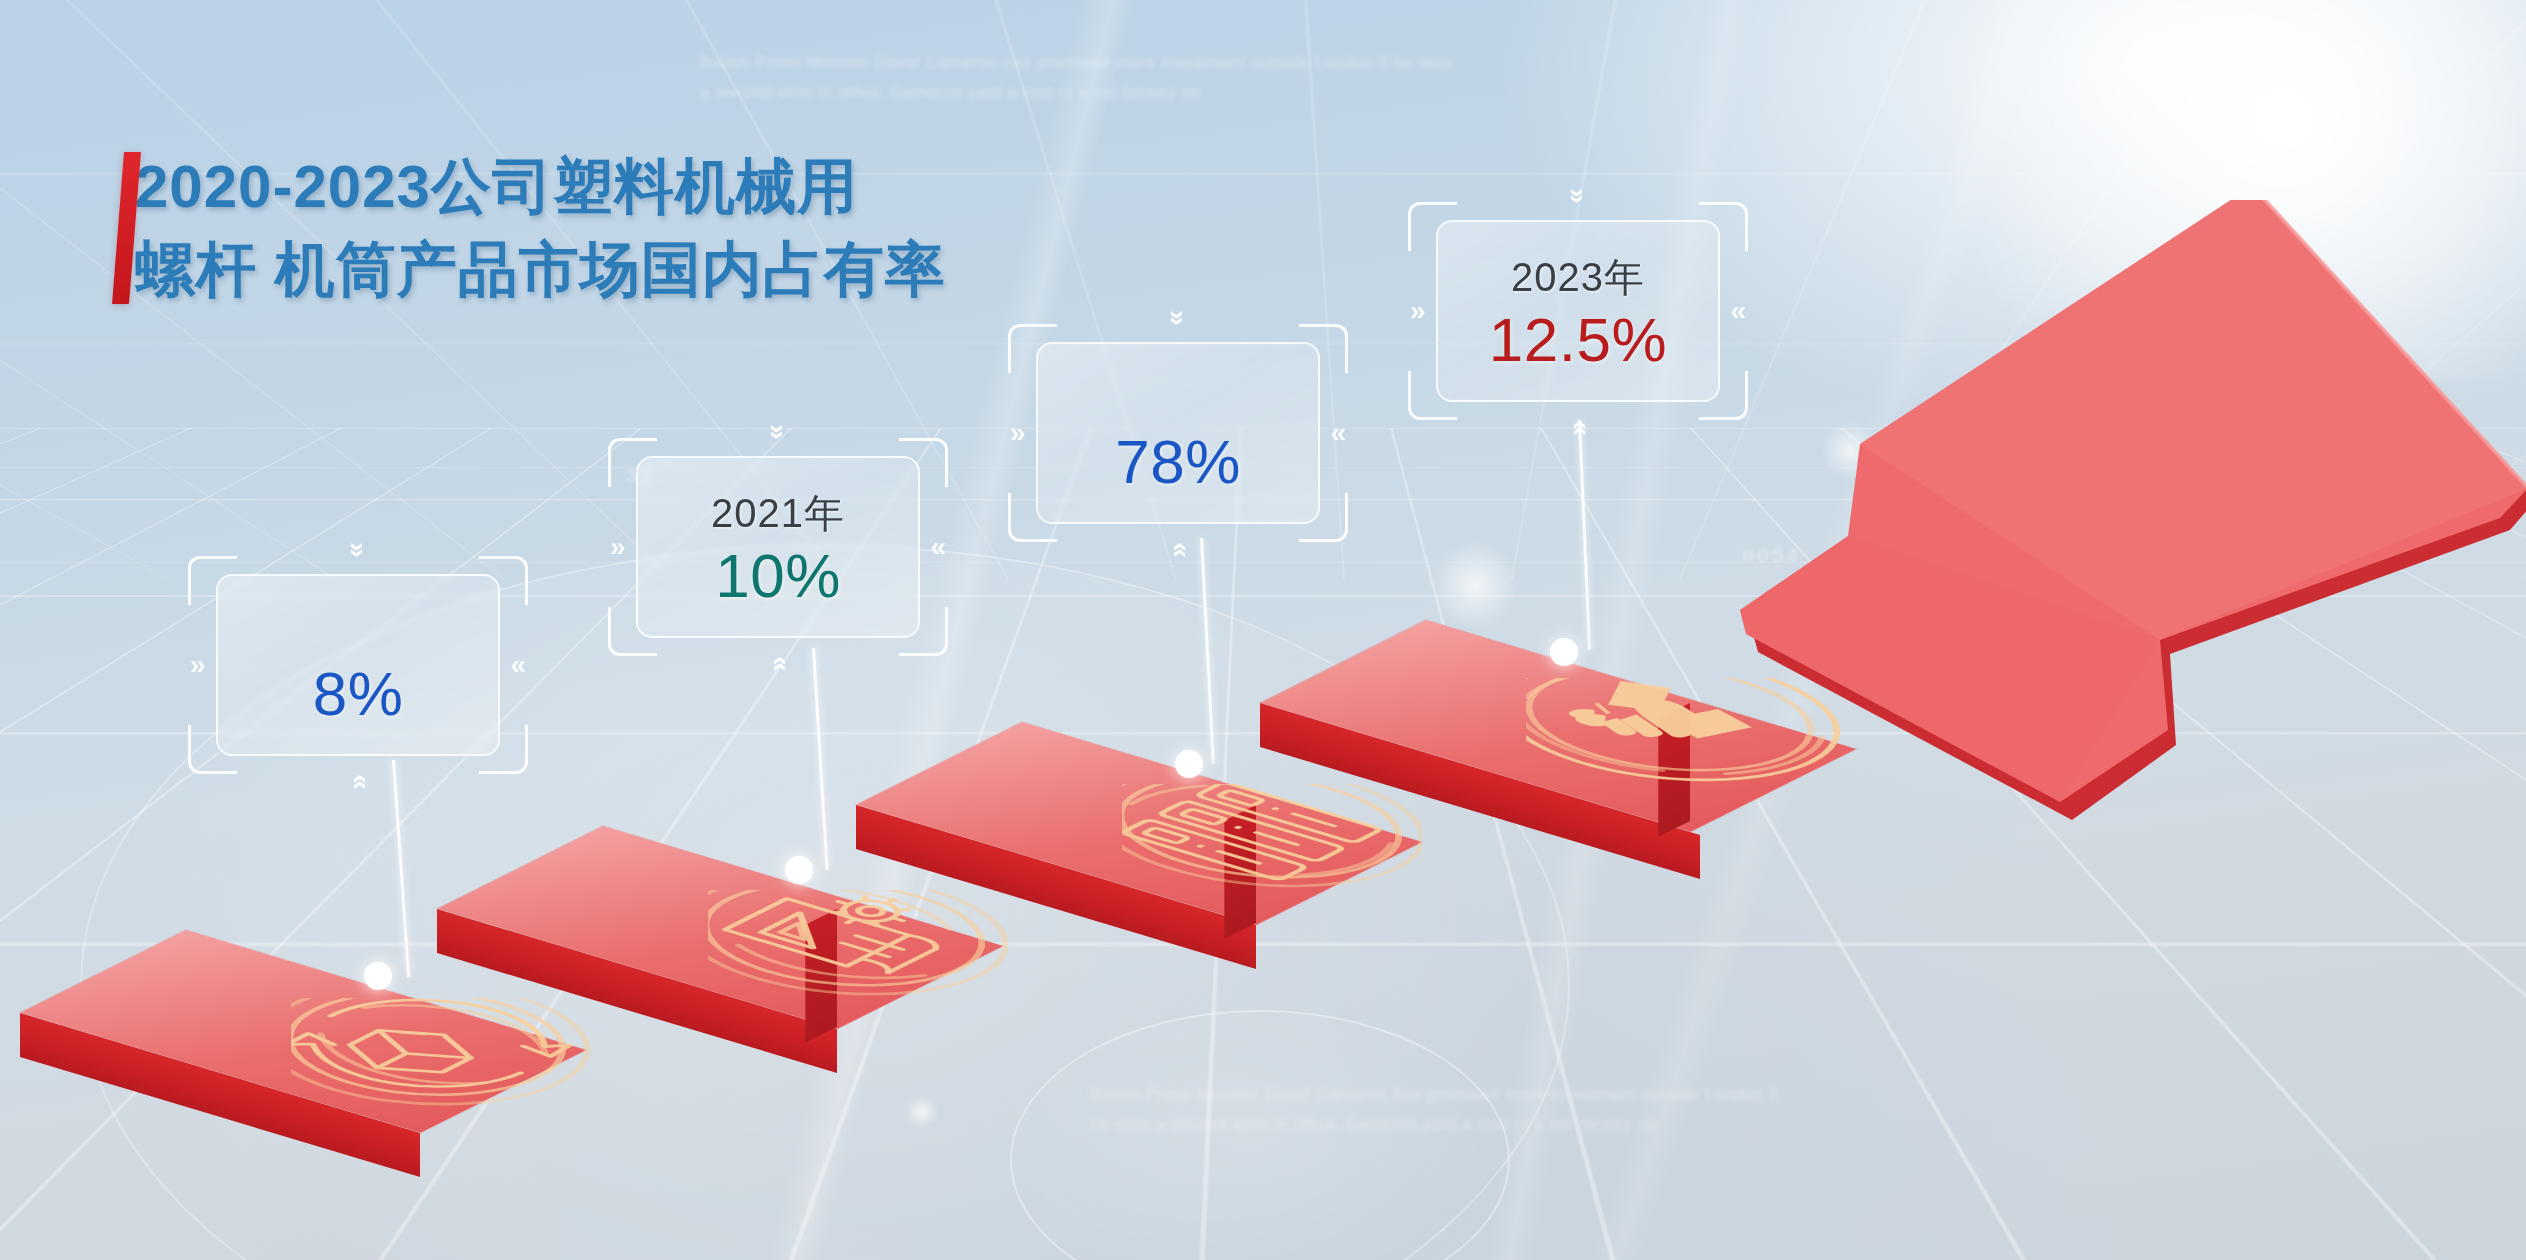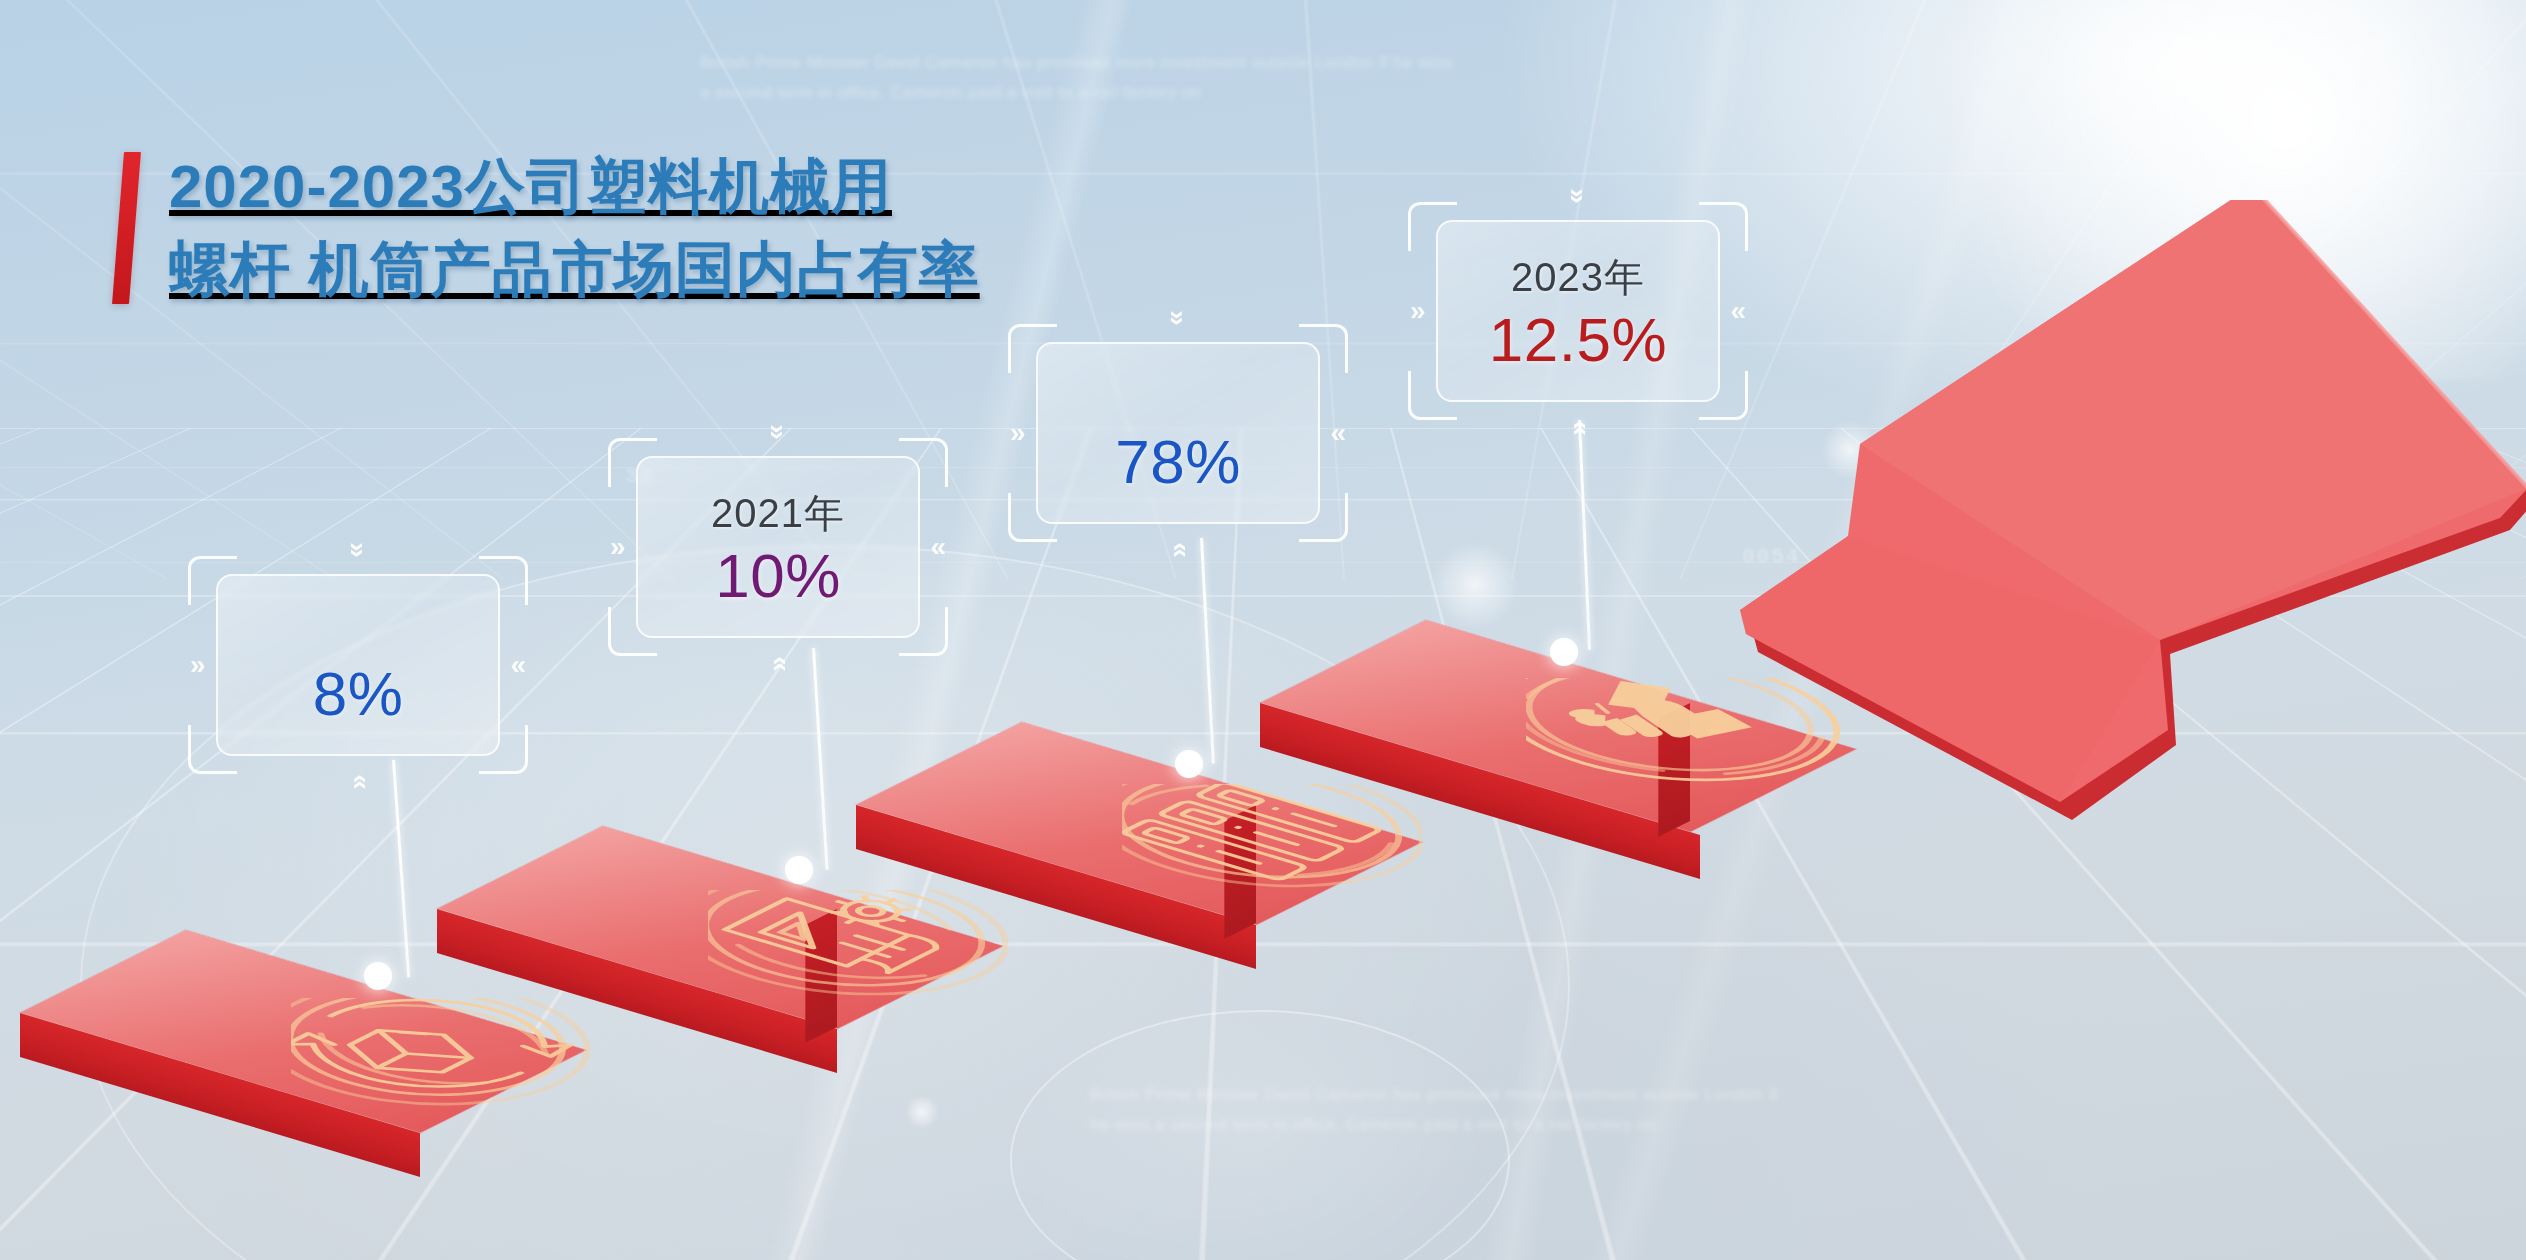--- a/index.html
+++ b/index.html
@@ -69,21 +69,21 @@
     font-size:17px;line-height:1.75;letter-spacing:.4px;
     filter:blur(2.6px);width:760px;pointer-events:none;
   }
   .ghost-num{
     position:absolute;color:rgba(255,255,255,.42);
     font-size:21px;letter-spacing:2px;filter:blur(1.6px);
     font-family:"Liberation Mono","DejaVu Sans Mono",monospace;
   }
 
   
-  .title-wrap{position:absolute;left:118px;top:152px;display:flex;gap:34px;text-decoration:underline;}
+  .title-wrap{position:absolute;left:118px;top:152px;display:flex;}
   .title-bar{
     width:17px;height:152px;background:linear-gradient(180deg,#e0262c,#c3171c);
     transform:skewX(-4.5deg);border-radius:1px;flex:none;
     box-shadow:0 2px 7px rgba(120,20,25,.22);
   }
   .title-lines{display:flex;flex-direction:column;gap:14px;}
   .title-line{
     font-size:60px;font-weight:700;color:#2b7cb8;
     letter-spacing:1px;line-height:1.15;white-space:nowrap;
     text-shadow:2px 3px 5px rgba(40,80,120,.28);
@@ -331,21 +331,21 @@
     <div class="card-glass"></div>
     <div class="corner c-tl"></div>
     <div class="corner c-tr"></div>
     <div class="corner c-bl"></div>
     <div class="corner c-br"></div>
     <div class="chev chev-l">»</div>
     <div class="chev chev-r">«</div>
     <div class="chev chev-t">»</div>
     <div class="chev chev-b">»</div>
     <div class="card-year">2021年</div>
-    <div class="card-value" style="color:#701a75;">10%</div>
+    <div class="card-value" style="color:#0f766e;">10%</div>
   </div>
 
   <div class="card" style="left:1008px;top:318px;">
     <div class="card-glass"></div>
     <div class="corner c-tl"></div>
     <div class="corner c-tr"></div>
     <div class="corner c-bl"></div>
     <div class="corner c-br"></div>
     <div class="chev chev-l">»</div>
     <div class="chev chev-r">«</div>

